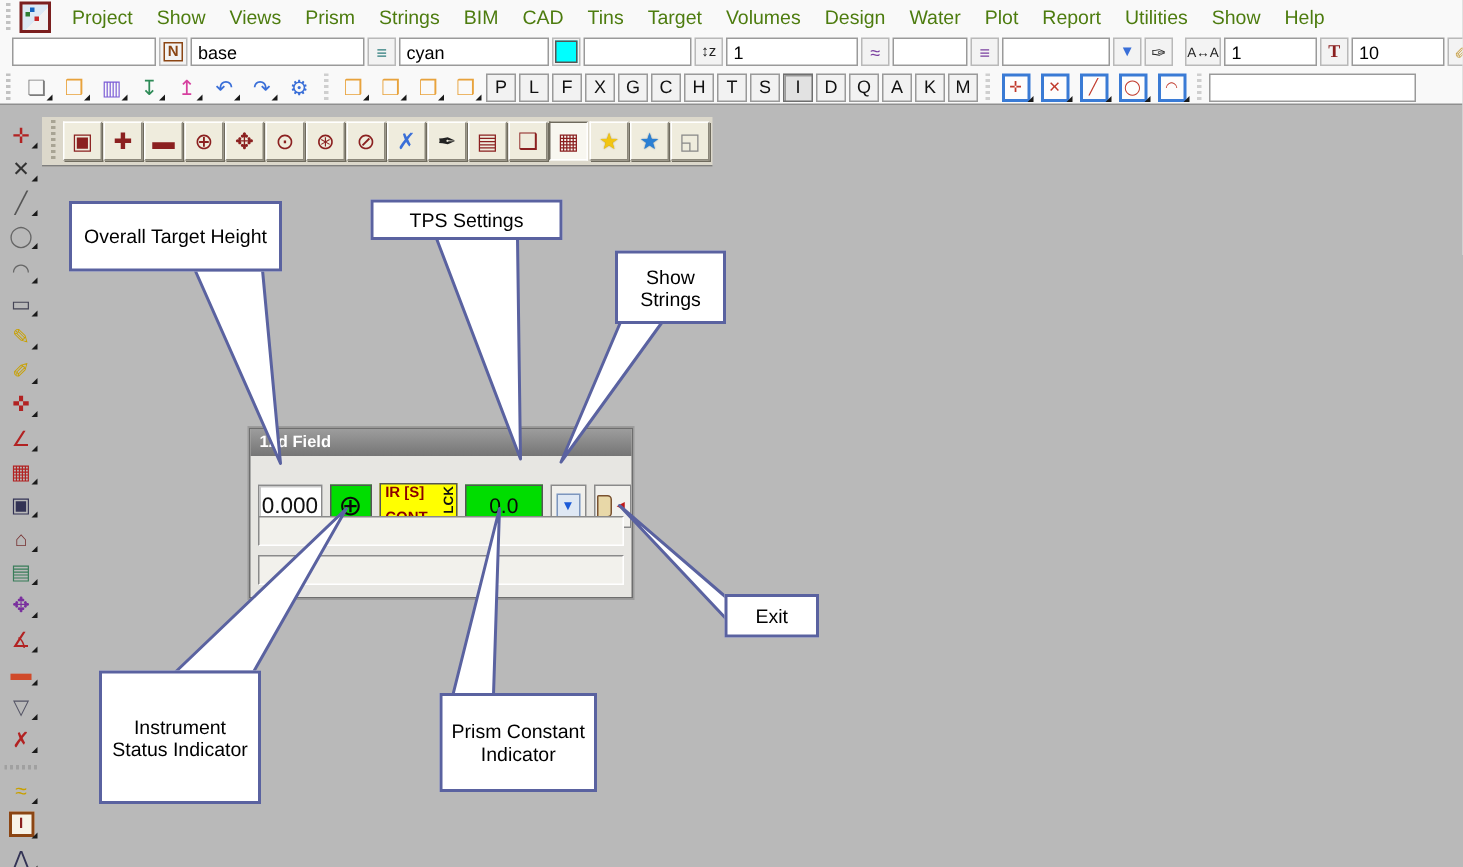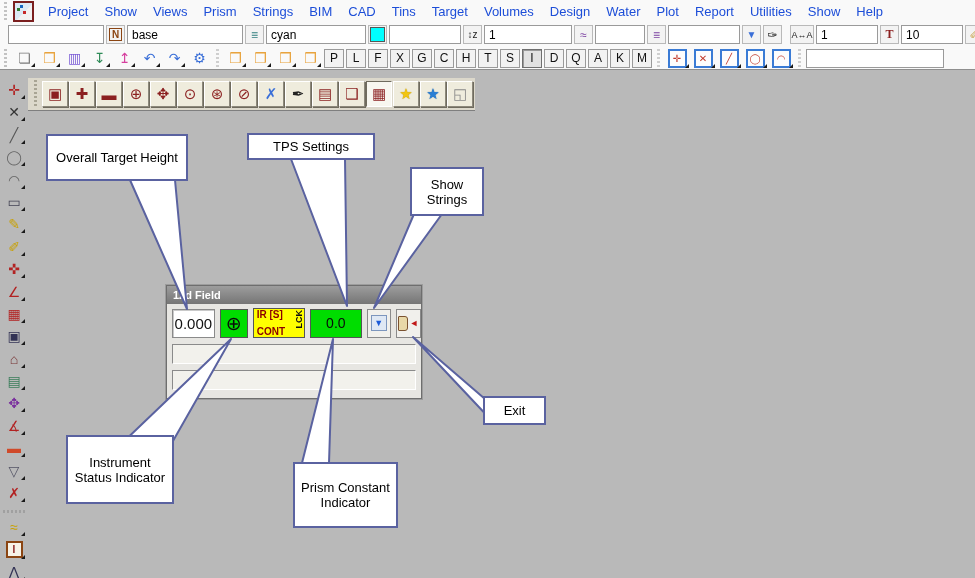--- a/index.html
+++ b/index.html
@@ -5,21 +5,21 @@
   html,body{margin:0;padding:0;}
   body{width:975px;height:578px;position:relative;overflow:hidden;
        font-family:"Liberation Sans",sans-serif;background:#f9f9f9;-webkit-font-smoothing:antialiased;}
   .grip{width:5px;align-self:stretch;margin:2px 3px;background:repeating-linear-gradient(to bottom,#c2c2c2 0 2px,transparent 2px 4px);background-size:3px 100%;background-repeat:no-repeat;background-position:center;}
   .vsep{width:5px;align-self:stretch;margin:2px 2px;background:repeating-linear-gradient(to bottom,#cfcfcf 0 2px,transparent 2px 4px);background-size:3px 100%;background-repeat:no-repeat;background-position:center;}
 
   
   .menubar{position:absolute;left:0;top:0;width:975px;height:22px;display:flex;align-items:center;background:#f9f9f9;}
   .appicon{width:17px;height:17px;margin:0 6px 0 2px;border:2px solid #7b1f1f;background:linear-gradient(135deg,#dce9f5 0 55%,#f2f2f2 55%);position:relative;}
   .appicon::after{content:"";position:absolute;left:2px;top:5px;width:3px;height:3px;background:#2e7d32;box-shadow:6px 3px 0 #c62828,3px -3px 0 #1565c0;}
-  .mi{font-size:13px;color:#1d4ed8;padding:2px 8px;cursor:default;}
+  .mi{font-size:13px;color:#4d7c0f;padding:2px 8px;cursor:default;}
 
   
   .tb2{position:absolute;left:0;top:22px;width:975px;height:25px;display:flex;align-items:center;background:#f9f9f9;gap:2px;}
   .tb2 input{height:17px;border:1px solid #9a9a9a;background:#fff;font-size:12px;padding:0 4px;font-family:"Liberation Sans",sans-serif;}
   .tbtn{height:19px;min-width:19px;display:flex;align-items:center;justify-content:center;background:#f3f3f3;border:1px solid #b9b9b9;font-size:12px;box-sizing:border-box;cursor:default;}
   .swatch-cyan{width:13px;height:13px;background:#00ffff;border:1px solid #555;}
 
   
   .tb3{position:absolute;left:0;top:47px;width:975px;height:23px;display:flex;align-items:center;background:#f9f9f9;border-bottom:1px solid #8f8f8f;gap:2px;box-sizing:border-box;}
   .ibtn{width:21px;height:20px;display:flex;align-items:center;justify-content:center;font-size:14px;background:transparent;border:1px solid transparent;position:relative;cursor:default;}
@@ -47,21 +47,21 @@
 
   
   .ltb-col{position:absolute;left:0;top:10px;width:28px;display:flex;flex-direction:column;align-items:center;}
   .ltb{width:22px;height:20px;margin-bottom:2.4px;display:flex;align-items:center;justify-content:center;font-size:14px;position:relative;cursor:default;}
   .ltb .boxI{width:13px;height:13px;border:2px solid #8b4513;color:#8b2020;font-weight:bold;font-size:10px;display:flex;align-items:center;justify-content:center;background:#f7f3e8;}
   .hsep{width:22px;height:6px;margin:3px 0;background:repeating-linear-gradient(to right,#a0a0a0 0 2px,transparent 2px 4px);background-size:100% 3px;background-repeat:no-repeat;background-position:center;}
 
   
   .fdlg{position:absolute;left:166px;top:215px;width:256px;height:114px;background:#e7e6e2;border:1px solid #6e6e6e;box-shadow:0 0 0 1px #9c9c9c;box-sizing:border-box;}
   .fdlg-title{height:18px;background:linear-gradient(to bottom,#9d9d9d,#757575);color:#fff;font-size:11px;font-weight:bold;display:flex;align-items:center;padding-left:6px;}
-  .fdlg-row{display:flex;align-items:center;gap:5px;padding:4px 0 0 5px;}
+  .fdlg-row{display:flex;align-items:center;gap:5px;padding:18px 0 0 5px;}
   .fh{width:42px;height:27px;background:#fff;border:1px solid #8a8a8a;box-shadow:inset 1px 1px 0 #c9c9c9;display:flex;align-items:center;justify-content:center;font-size:15px;color:#111;}
   .fstat{width:27px;height:27px;background:#00dd00;border:1px solid #555;display:flex;align-items:center;justify-content:center;font-size:19px;color:#0a0a0a;cursor:default;}
   .ftps{width:54px;height:30px;background:#ffff00;border:1px solid #555;position:relative;cursor:default;display:flex;flex-direction:column;justify-content:space-between;padding-left:3px;box-sizing:border-box;}
   .ftps .l{font-size:10px;line-height:11px;font-weight:bold;color:#8b0000;}
   .ftps .lck{position:absolute;right:0;top:1px;writing-mode:vertical-rl;transform:rotate(180deg);font-size:9px;font-weight:bold;color:#111;letter-spacing:0;}
   .fprism{width:51px;height:27px;background:#00dd00;border:1px solid #555;display:flex;align-items:center;justify-content:center;font-size:14px;color:#0a0a0a;cursor:default;}
   .fopt{width:23px;height:27px;background:#f1f0ec;border:1px solid #8a8a8a;display:flex;align-items:center;justify-content:center;cursor:default;}
   .fopt .bx{width:14px;height:14px;border:1px solid #7d96bd;background:#dfe8f4;display:flex;align-items:center;justify-content:center;font-size:9px;color:#1c5bd8;}
   .fexit{width:24px;height:27px;background:#f1f0ec;border:1px solid #8a8a8a;display:flex;align-items:center;justify-content:center;gap:1px;cursor:default;}
   .fexit .door{width:8px;height:13px;border:1px solid #7a5230;background:#e8d8a8;border-radius:1px 3px 3px 1px;}
@@ -377,15 +377,15 @@
     <polygon points="414,144 374,238 442,144" fill="#ffffff" stroke="#5a62a0" stroke-width="2" stroke-linejoin="round"></polygon>
     <polygon points="485,329 413,267 493,352" fill="#ffffff" stroke="#5a62a0" stroke-width="2" stroke-linejoin="round"></polygon>
     <polygon points="117,378 231,269 169,378" fill="#ffffff" stroke="#5a62a0" stroke-width="2" stroke-linejoin="round"></polygon>
     <polygon points="302,393 333,269 329,393" fill="#ffffff" stroke="#5a62a0" stroke-width="2" stroke-linejoin="round"></polygon>
   </svg>
 
   <div class="callout" style="left:46px;top:64px;width:142px;height:47px">Overall Target Height</div>
   <div class="callout" style="left:247px;top:63px;width:128px;height:27px">TPS Settings</div>
   <div class="callout" style="left:410px;top:97px;width:74px;height:49px">Show Strings</div>
   <div class="callout" style="left:483px;top:326px;width:63px;height:29px">Exit</div>
-  <div class="callout" style="left:66px;top:365px;width:108px;height:69px">Instrument Status Indicator</div>
+  <div class="callout" style="left:66px;top:377px;width:108px;height:89px">Instrument Status Indicator</div>
   <div class="callout" style="left:293px;top:392px;width:105px;height:66px">Prism Constant Indicator</div>
 </div>
 
 </body></html>

